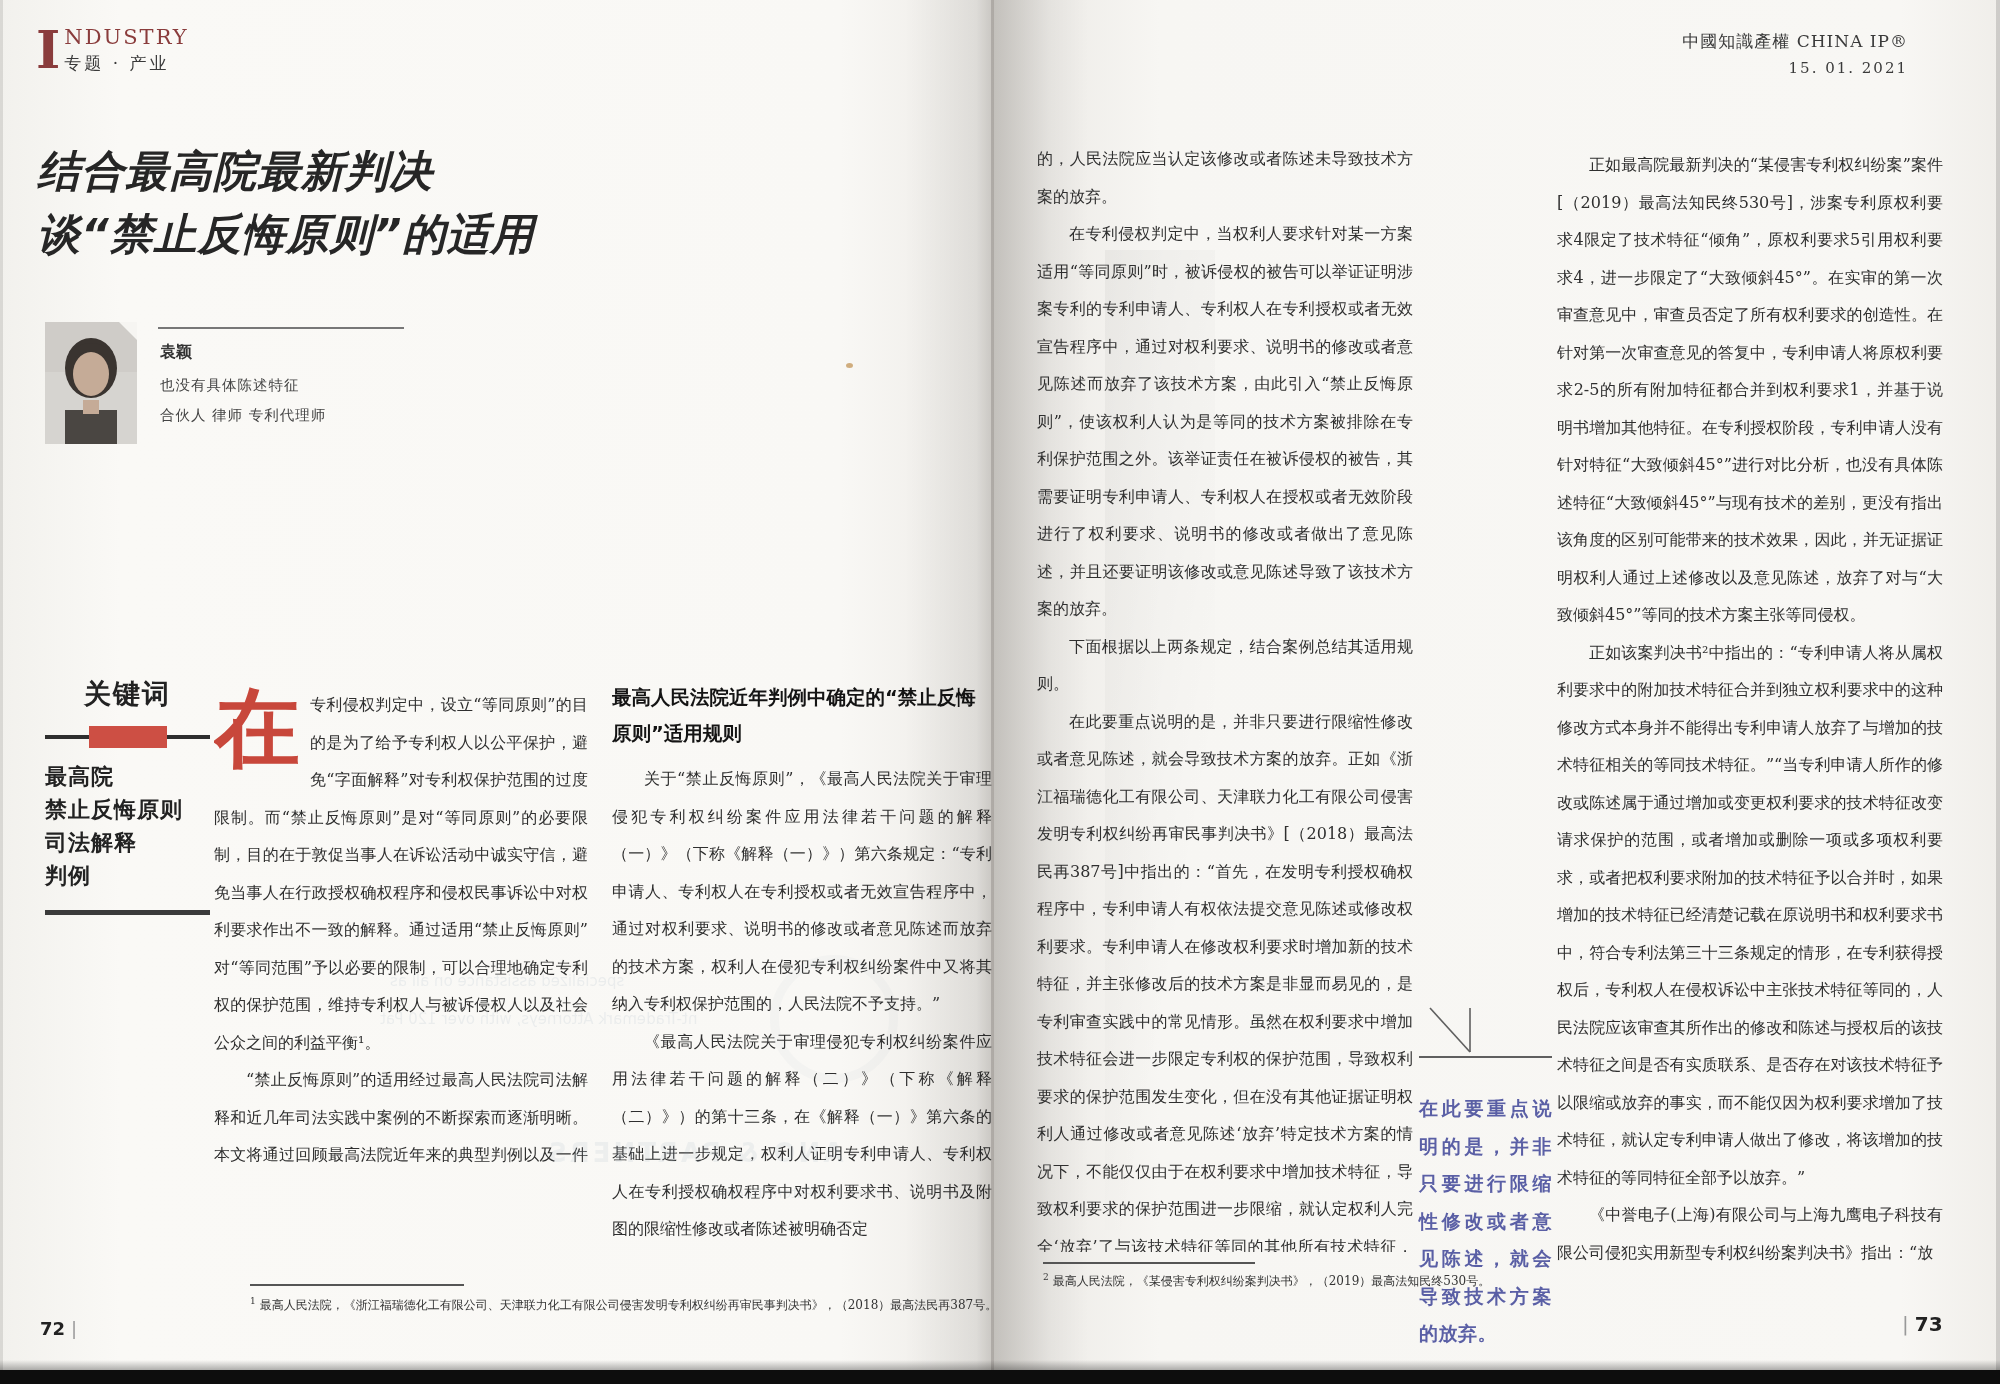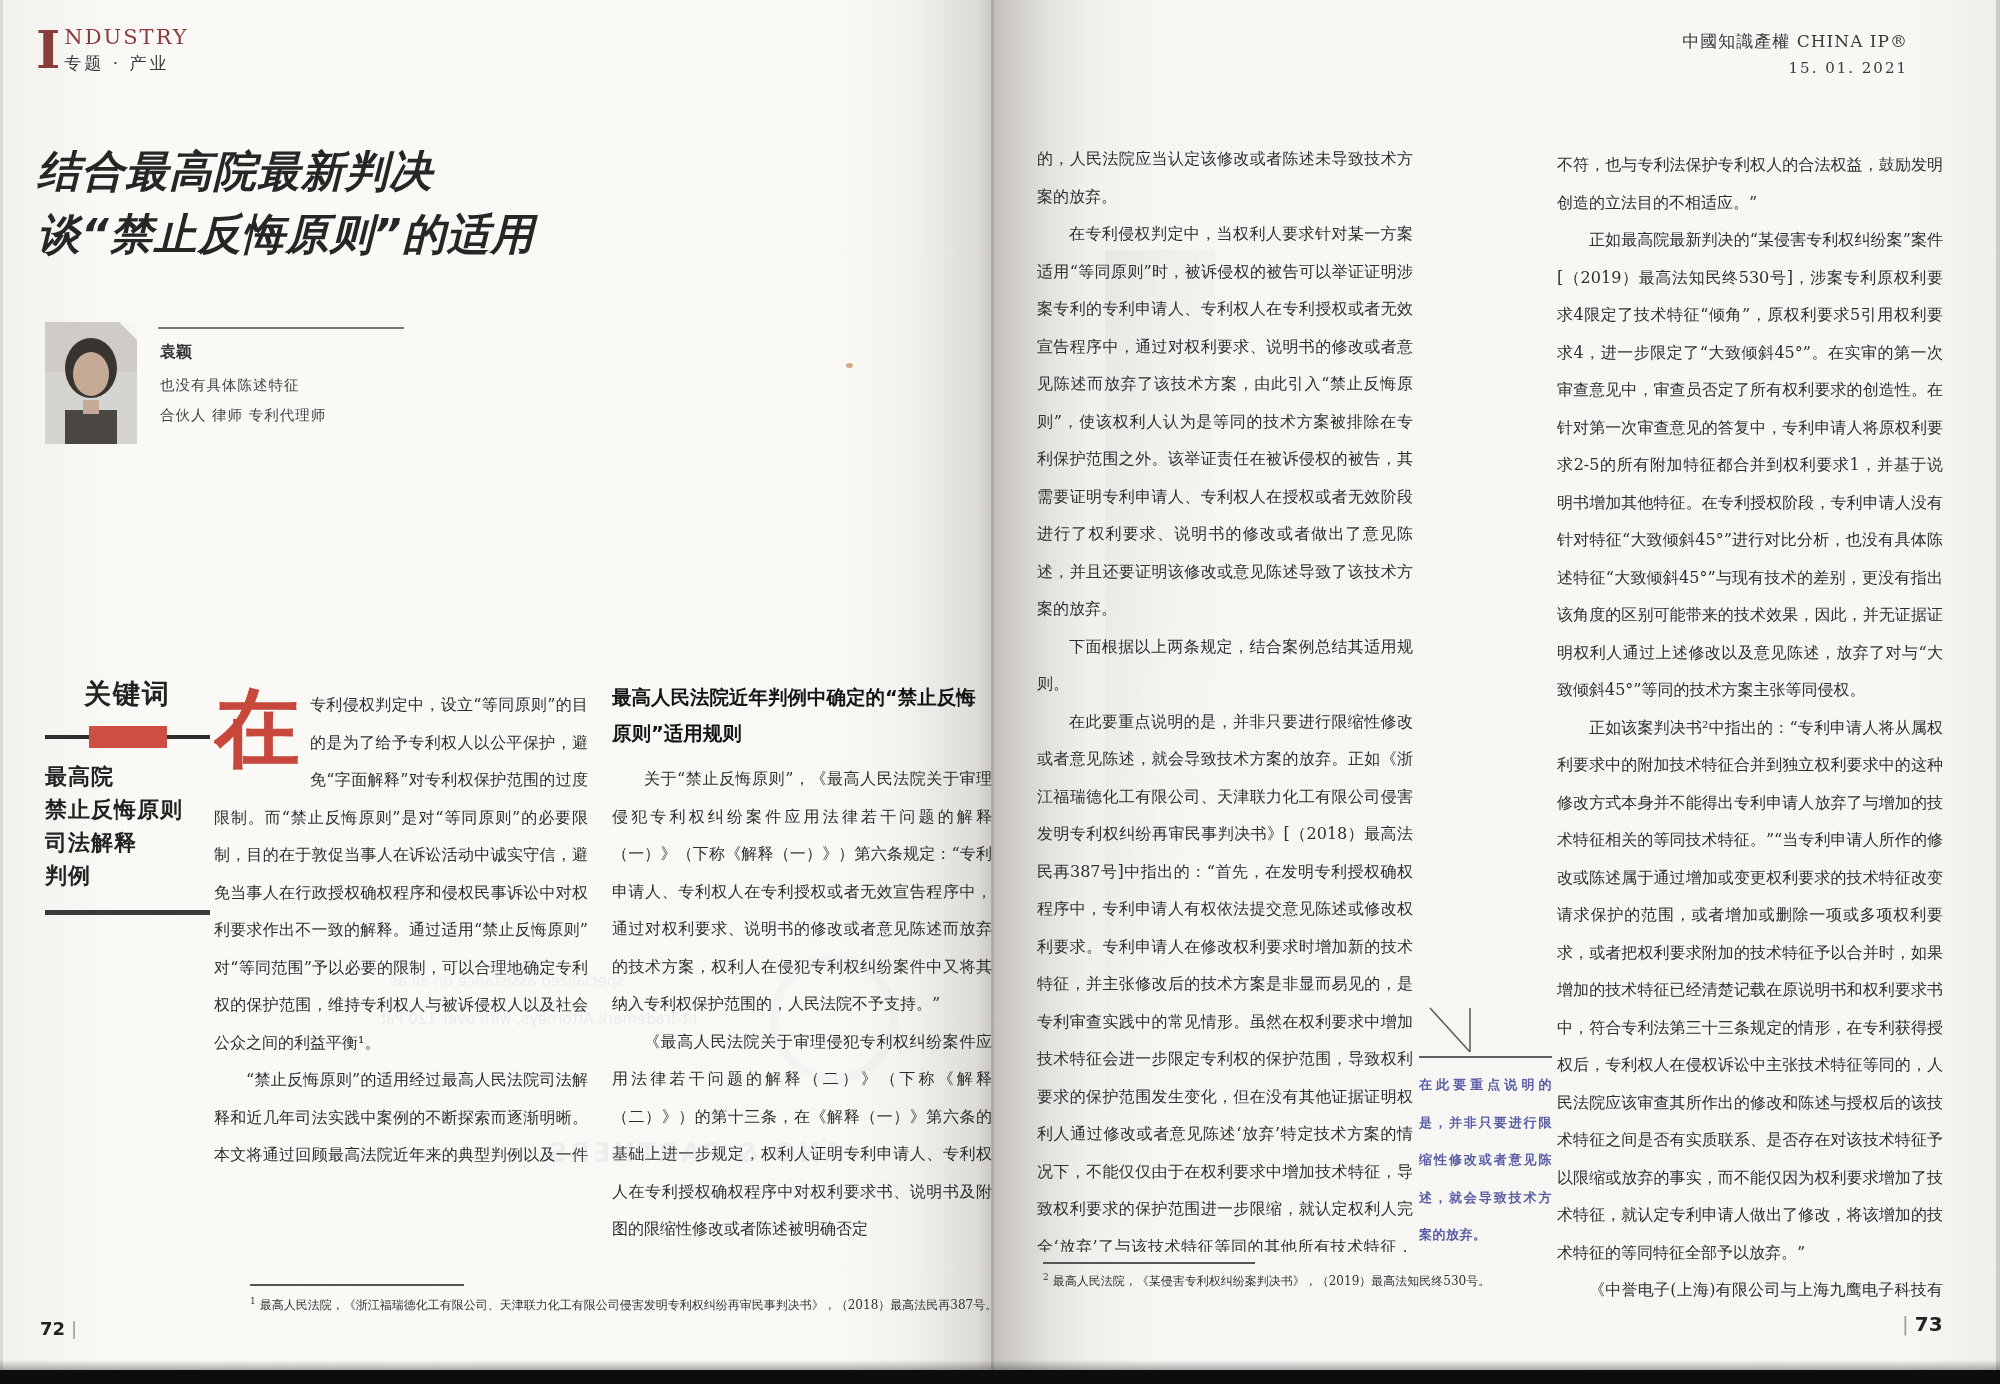--- a/index.html
+++ b/index.html
@@ -29,23 +29,23 @@
   .kw-footrule{background:#3b3b3b;}
   
   .col{position:absolute;text-align:justify;overflow:hidden;color:#2f2f2f;}
   .col p{margin:0;font-size:16px;line-height:37.5px;}
   .col p.ind{text-indent:2em;}
   .dropcap{float:left;font-size:86px;line-height:76px;color:#c8473b;padding:4px 10px 0 0;font-weight:bold;}
   .colhead{font-family:"DejaVu Sans","Liberation Sans",sans-serif;font-weight:bold;
     font-size:19.5px;line-height:36px;color:#141414;margin:0 0 8px 0;text-align:left;}
   sup{font-size:10px;}
   
-  .pullquote{border-top:2px solid #5f5f5f;padding-top:8px;
+  .pullquote{border-top:2px solid #5f5f5f;padding-top:32px;
     font-family:"DejaVu Sans","Liberation Sans",sans-serif;font-weight:bold;
-    font-size:13px;line-height:37.5px;color:#5a5fa5;text-align:justify;letter-spacing:.5px;}
+    font-size:19px;line-height:37.5px;color:#5a5fa5;text-align:justify;letter-spacing:.5px;}
   
   .fn{font-size:12px;color:#333;white-space:nowrap;}
   .fn sup{font-size:9px;margin-right:4px;}
   .fnrule{background:#555;height:2px;}
   
   .pgnum{font-family:"DejaVu Sans","Liberation Sans",sans-serif;font-weight:bold;font-size:18px;color:#222;}
   .pgnum .bar{color:#999;font-weight:normal;padding:0 6px;}
   
   .masthead{text-align:right;color:#3a3a3a;}
   .masthead .brand{font-size:17px;letter-spacing:1px;}
@@ -170,21 +170,20 @@
   </div>
 
   <svg class="abs" style="left:1426px;top:1006px;" width="50" height="50" viewBox="0 0 50 50">
     <line x1="4" y1="2" x2="44" y2="46" stroke="#5f5f5f" stroke-width="1.6"></line>
     <line x1="44" y1="2" x2="44" y2="46" stroke="#5f5f5f" stroke-width="1.6"></line>
   </svg>
 
   <div class="abs pullquote" style="left:1419px;top:1056px;width:133px;">在此要重点说明的是，并非只要进行限缩性修改或者意见陈述，就会导致技术方案的放弃。</div>
 
   <div class="col" style="left:1557px;top:146px;width:386px;height:1160px;">
-    <p>不符，也与专利法保护专利权人的合法权益，鼓励发明创造的立法目的不相适应。”</p>
     <p class="ind">正如最高院最新判决的“某侵害专利权纠纷案”案件[（2019）最高法知民终530号]，涉案专利原权利要求4限定了技术特征“倾角”，原权利要求5引用权利要求4，进一步限定了“大致倾斜45°”。在实审的第一次审查意见中，审查员否定了所有权利要求的创造性。在针对第一次审查意见的答复中，专利申请人将原权利要求2-5的所有附加特征都合并到权利要求1，并基于说明书增加其他特征。在专利授权阶段，专利申请人没有针对特征“大致倾斜45°”进行对比分析，也没有具体陈述特征“大致倾斜45°”与现有技术的差别，更没有指出该角度的区别可能带来的技术效果，因此，并无证据证明权利人通过上述修改以及意见陈述，放弃了对与“大致倾斜45°”等同的技术方案主张等同侵权。</p>
     <p class="ind">正如该案判决书²中指出的：“专利申请人将从属权利要求中的附加技术特征合并到独立权利要求中的这种修改方式本身并不能得出专利申请人放弃了与增加的技术特征相关的等同技术特征。”“当专利申请人所作的修改或陈述属于通过增加或变更权利要求的技术特征改变请求保护的范围，或者增加或删除一项或多项权利要求，或者把权利要求附加的技术特征予以合并时，如果增加的技术特征已经清楚记载在原说明书和权利要求书中，符合专利法第三十三条规定的情形，在专利获得授权后，专利权人在侵权诉讼中主张技术特征等同的，人民法院应该审查其所作出的修改和陈述与授权后的该技术特征之间是否有实质联系、是否存在对该技术特征予以限缩或放弃的事实，而不能仅因为权利要求增加了技术特征，就认定专利申请人做出了修改，将该增加的技术特征的等同特征全部予以放弃。”</p>
     <p class="ind">《中誉电子(上海)有限公司与上海九鹰电子科技有限公司侵犯实用新型专利权纠纷案判决书》指出：“放</p>
   </div>
 
   <div class="abs pgnum" style="left:1896px;top:1312px;font-size:20px;">
     <span class="bar">|</span><span>73</span>
   </div>
 
   <div class="edge-l"></div>

